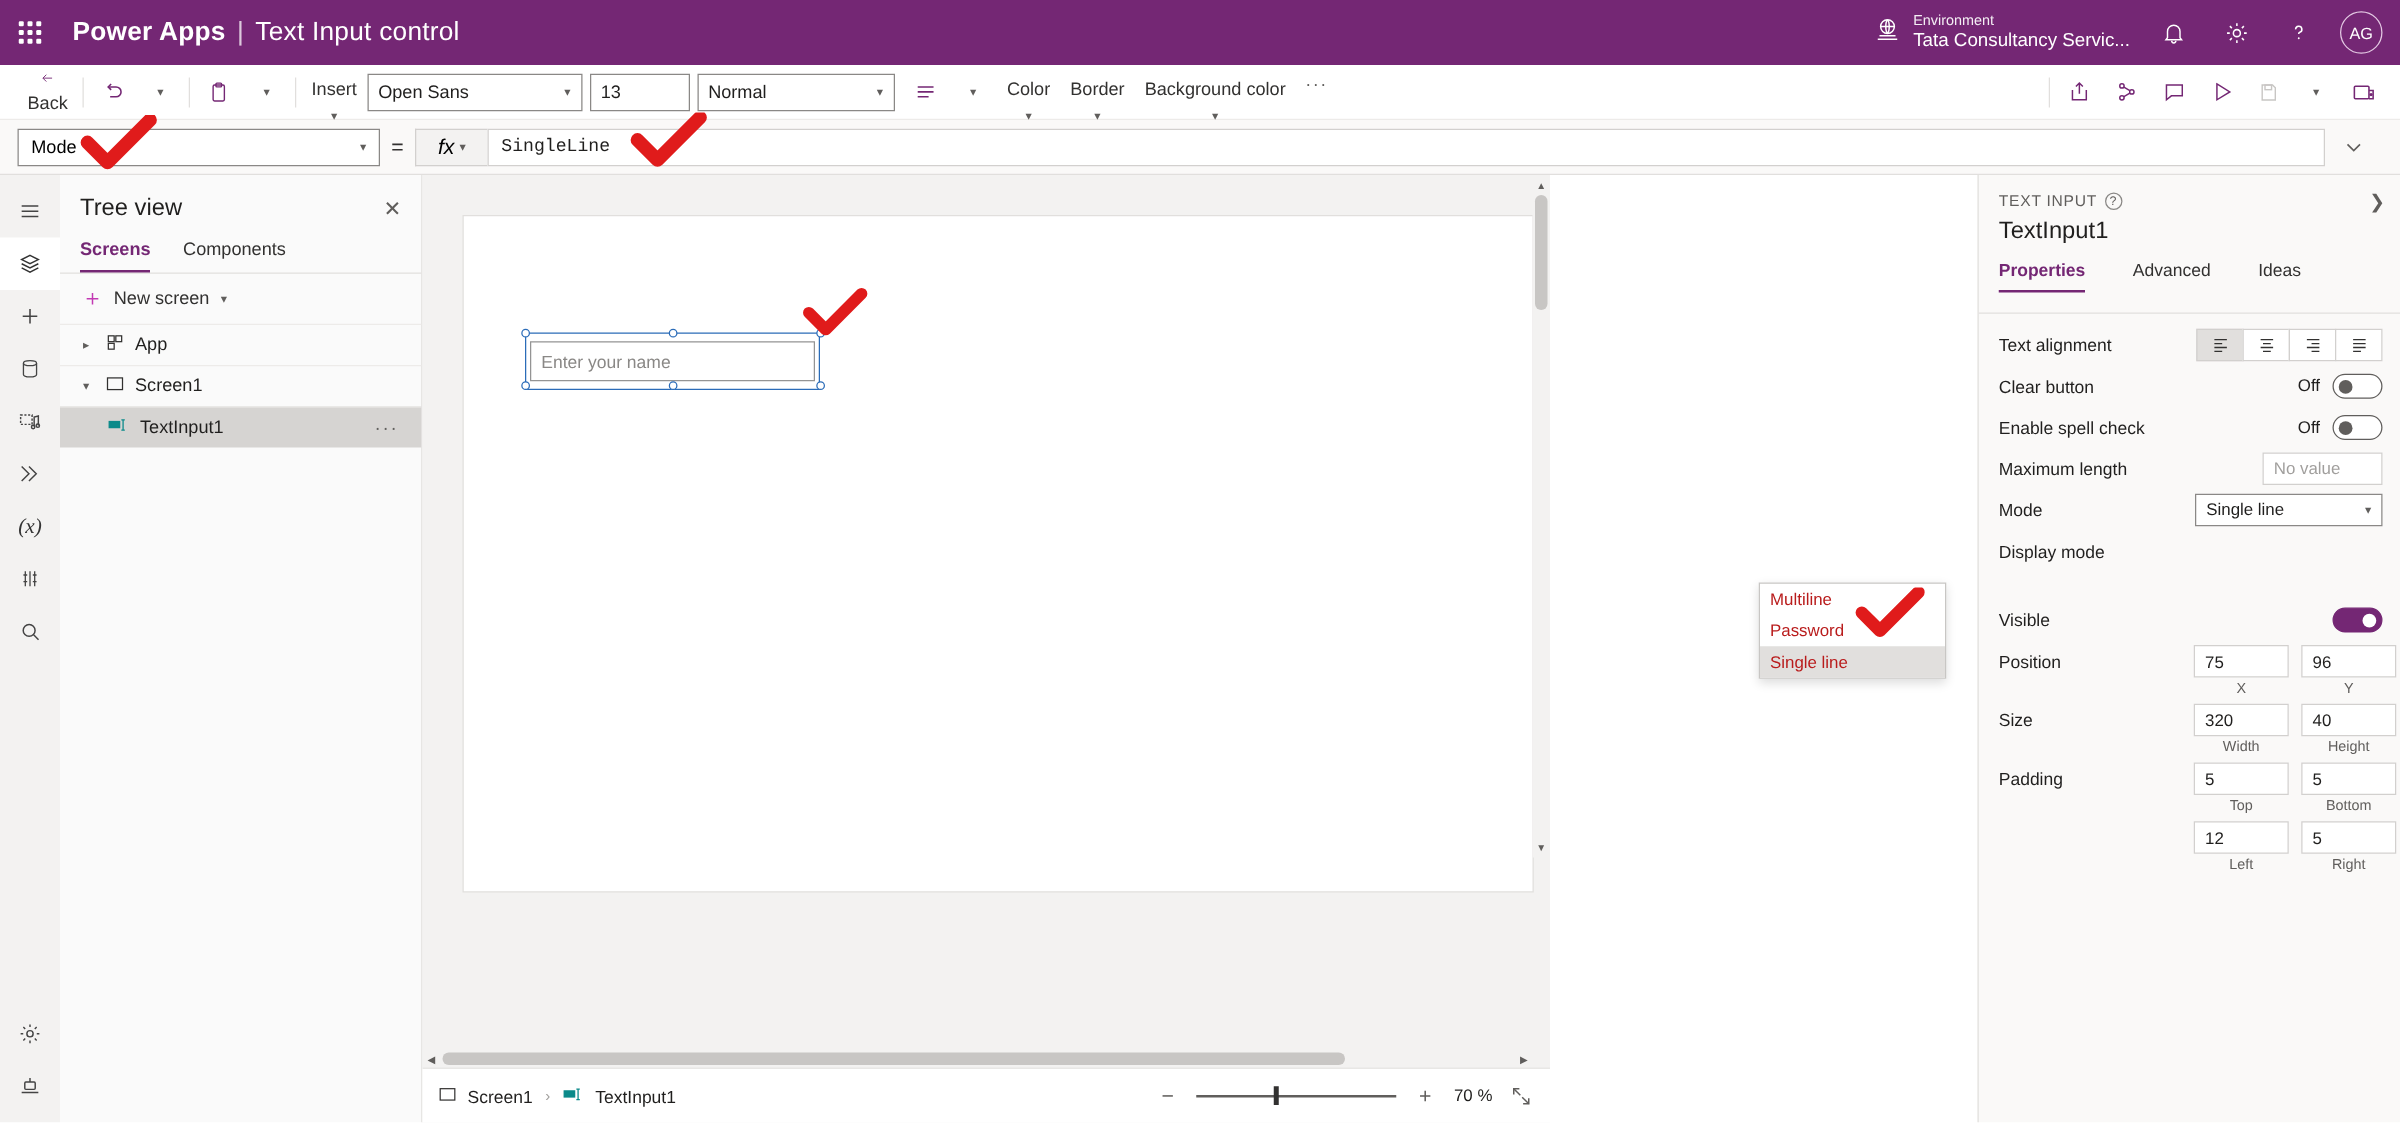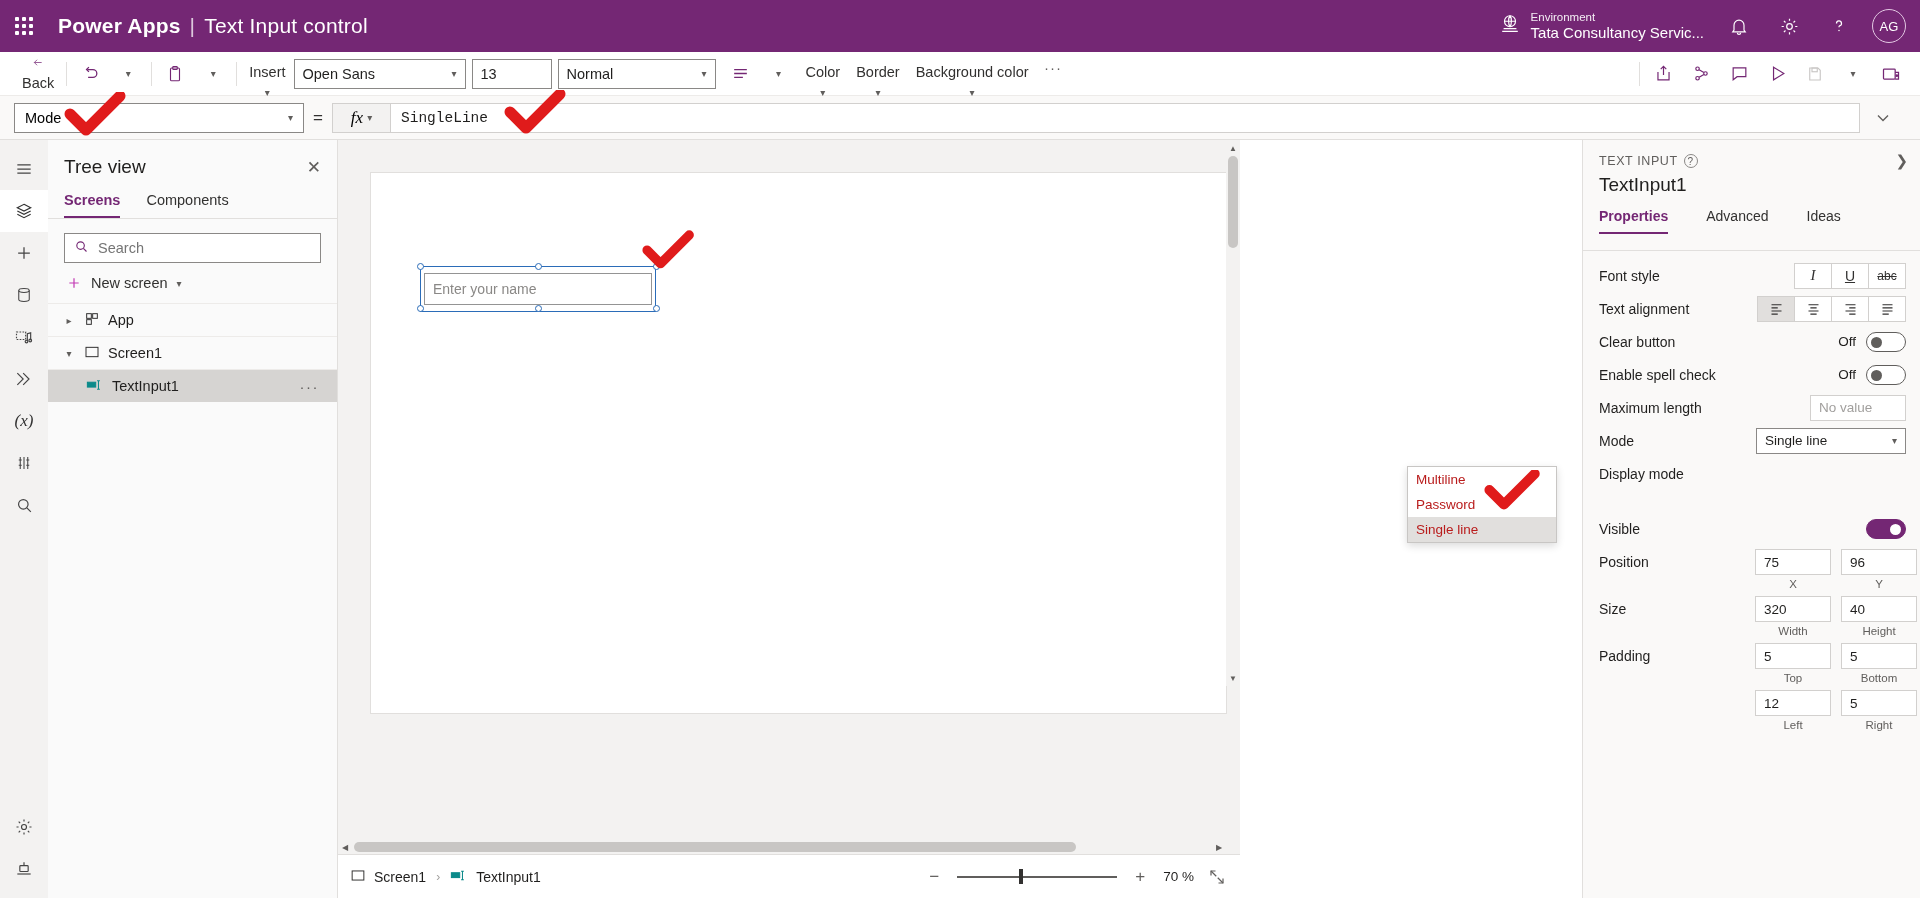--- a/index.html
+++ b/index.html
@@ -60,21 +60,21 @@
   #prop-select {
     width: 290px; height: 30px; border: 1px solid #8a8886; background: #fff;
     display: flex; align-items: center; padding: 0 10px; font-size: 14.5px; cursor: pointer;
   }
   #prop-select .caret { margin-left: auto; }
   #equals { width: 28px; text-align: center; font-size: 17px; color: #323130; }
   #fx-btn {
     width: 58px; height: 30px; background: #f3f2f1; border: 1px solid #d2d0ce; border-right: none;
     display: flex; align-items: center; justify-content: center; gap: 4px; cursor: pointer;
   }
-  #fx-btn .fx { font-family: Liberation Serif, serif; font-style: italic; font-size: 17px; }
+  #fx-btn .fx { font-family: Liberation Sans, sans-serif; font-style: italic; font-size: 17px; }
   #formula-input {
     flex: 1; height: 30px; border: 1px solid #d2d0ce; background: #fff;
     display: flex; align-items: center; padding: 0 10px;
     font-family: "Liberation Mono", monospace; font-size: 14.5px; color: #201f1e;
   }
   #formula-expand { width: 46px; display: flex; align-items: center; justify-content: center; cursor: pointer; }
 
   
   #rail {
     position: absolute; left: 0; top: 140px; width: 48px; height: 758px;
@@ -478,29 +478,20 @@
 
 <div id="treeview">
   <div id="tv-header">
     <div id="tv-title">Tree view</div>
     <div id="tv-close">✕</div>
   </div>
   <div id="tv-tabs">
     <div class="tv-tab active">Screens</div>
     <div class="tv-tab">Components</div>
   </div>
-  <div id="tv-search">
-    <span>
-      <svg width="15" height="15" viewBox="0 0 24 24" fill="none" stroke="#742774" stroke-width="1.8">
-          <circle cx="10.5" cy="10.5" r="6"></circle>
-          <path d="M15 15l5 5"></path>
-        </svg>
-    </span>
-    <input type="text" placeholder="Search" style="">
-  </div>
   <div id="tv-newscreen">
     <svg width="16" height="16" viewBox="0 0 24 24" stroke="#c239b3" stroke-width="1.8">
         <path d="M12 5v14M5 12h14"></path>
       </svg>
     <span>New screen</span>
     <span class="caret">▾</span>
   </div>
 
   <div class="tree-row">
     <span class="tree-chev">▸</span>
@@ -610,34 +601,20 @@
     <div id="props-collapse">❯</div>
   </div>
   <div id="props-tabs">
     <div class="p-tab active">Properties</div>
     <div class="p-tab">Advanced</div>
     <div class="p-tab">Ideas</div>
   </div>
 
   <div style="height:8px"></div>
 
-  <div class="prow">
-    <div class="plabel">Font style</div>
-    <div class="pctl">
-      <div class="seg">
-          <span style="font-family:'Liberation Serif',serif;font-style:italic;font-size:15px">I</span>
-        </div>
-      <div class="seg">
-          <span style="text-decoration:underline;font-size:14px">U</span>
-        </div>
-      <div class="seg">
-          <span style="text-decoration:line-through;font-size:12px">abc</span>
-        </div>
-    </div>
-  </div>
 
   <div class="prow">
     <div class="plabel">Text alignment</div>
     <div class="pctl">
       <div class="seg on">
           <svg width="15" height="15" viewBox="0 0 24 24" stroke="#323130" stroke-width="1.7">
             <path d="M4 6h16M4 11h10M4 16h16M4 21h10"></path>
           </svg>
         </div>
       <div class="seg">

